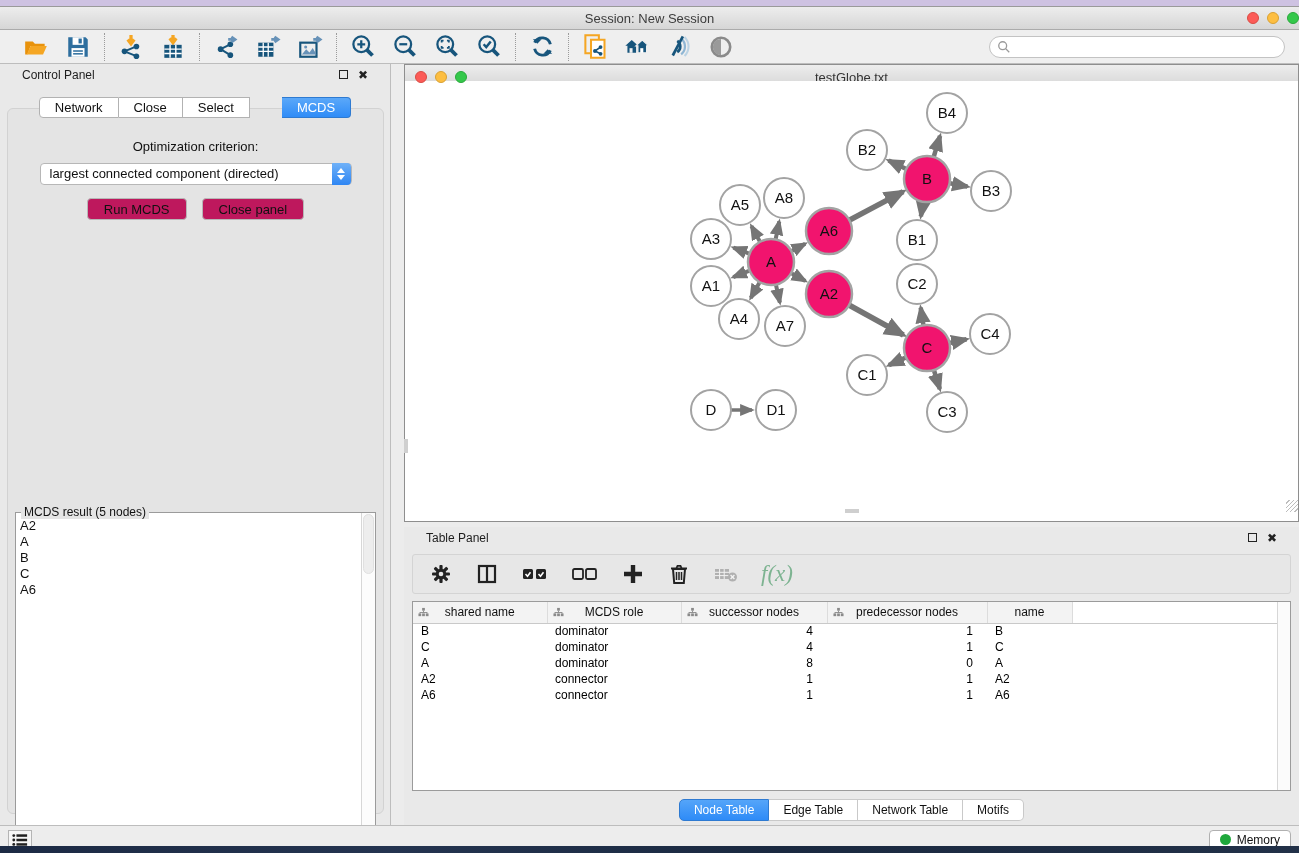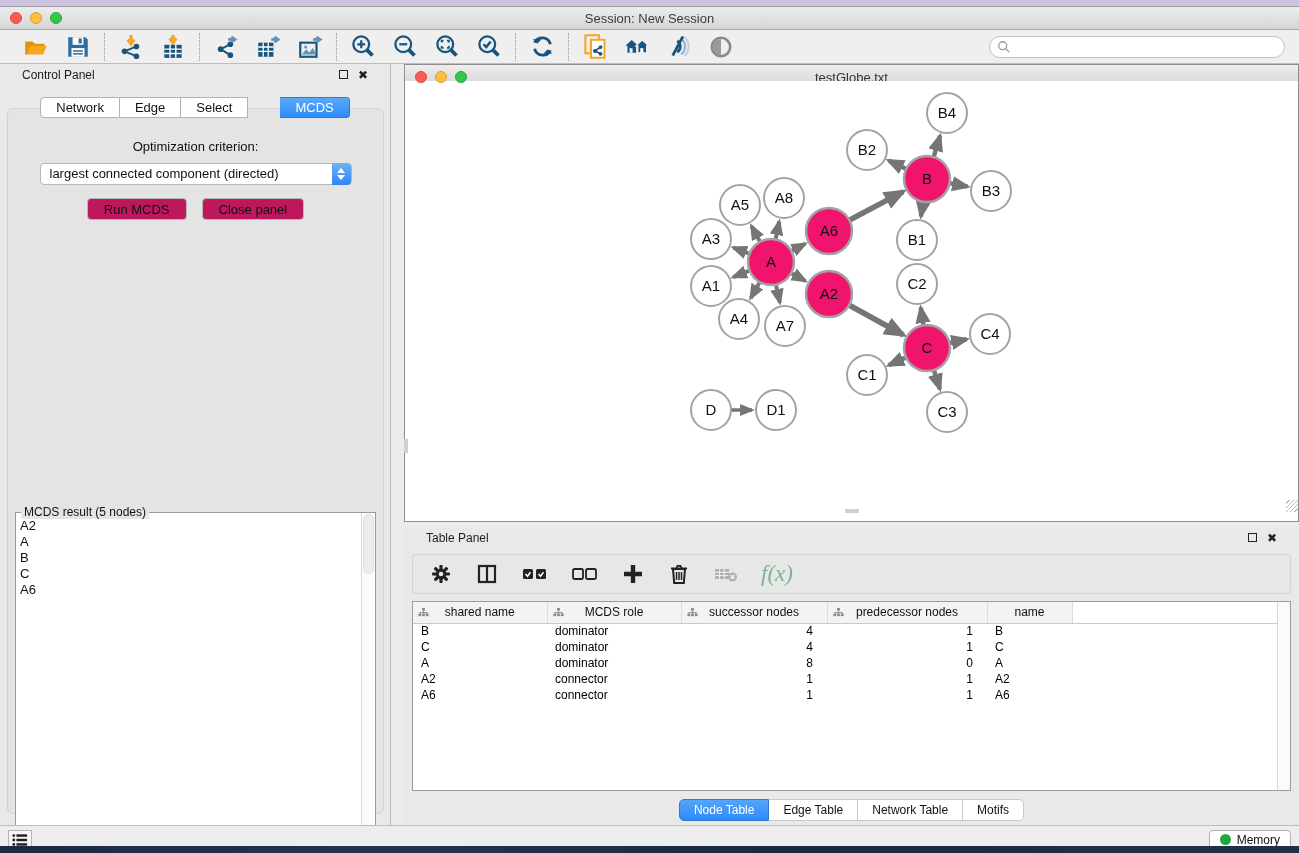--- a/index.html
+++ b/index.html
@@ -3,21 +3,21 @@
 <meta charset="utf-8">
 <style>
   * { margin:0; padding:0; box-sizing:border-box; }
   html,body { width:1299px; height:853px; font-family:"Liberation Sans","DejaVu Sans",sans-serif; background:#CEC2E2; overflow:hidden; }
   #stage { position:relative; width:1299px; height:853px; }
 
   
   .app-window { position:absolute; left:0; top:6px; width:1299px; height:840px; background:#ECECEC; border-top:1px solid #9a9a9a; }
   .titlebar { position:absolute; left:0; top:0; width:100%; height:23px;
     background:linear-gradient(#EDEDED,#D6D6D6); border-bottom:1px solid #ababab;
-    border-radius:5px 5px 0 0; display:flex; align-items:center; }
+    border-radius:5px 5px 0 0; display:flex; align-items:center;justify-content:flex-end; }
   .titlebar .win-title { position:absolute; left:0; right:0; text-align:center; font-size:13px; color:#3c3c3c; }
   .lights { display:flex; gap:8px; margin-left:10px; z-index:2; }
   .light { width:12px; height:12px; border-radius:50%; }
   .light.red    { background:#FC5B57; border:1px solid #d94c44; }
   .light.yellow { background:#FDBE41; border:1px solid #d9a133; }
   .light.green  { background:#34C84A; border:1px solid #2aa83c; }
 
   
   .toolbar { position:absolute; left:0; top:23px; width:100%; height:34px; background:#EFEFEF;
     border-bottom:1px solid #bdbdbd; display:flex; align-items:center; padding:0 10px; }
@@ -278,21 +278,21 @@
     <div class="control-panel">
       <div class="panel-head">
         <span>Control Panel</span>
         <span class="spacer"></span>
         <span class="mini-btn"><span class="float-box"></span></span>
         <span class="mini-btn" style="font-weight:bold;">✖</span>
       </div>
       <div class="ctab-row">
           <div class="tab-seg">
             <div class="tab">Network</div>
-            <div class="tab">Edge</div>
+            <div class="tab">Close</div>
             <div class="tab">Select</div>
             <div class="tab active">MCDS</div>
           </div>
         </div>
       <div class="cp-inner">
         <div class="crit-label">Optimization criterion:</div>
         <div class="dropdown">
           <span>largest connected component (directed)</span>
           <span class="dd-step">
               <span class="up"></span>

